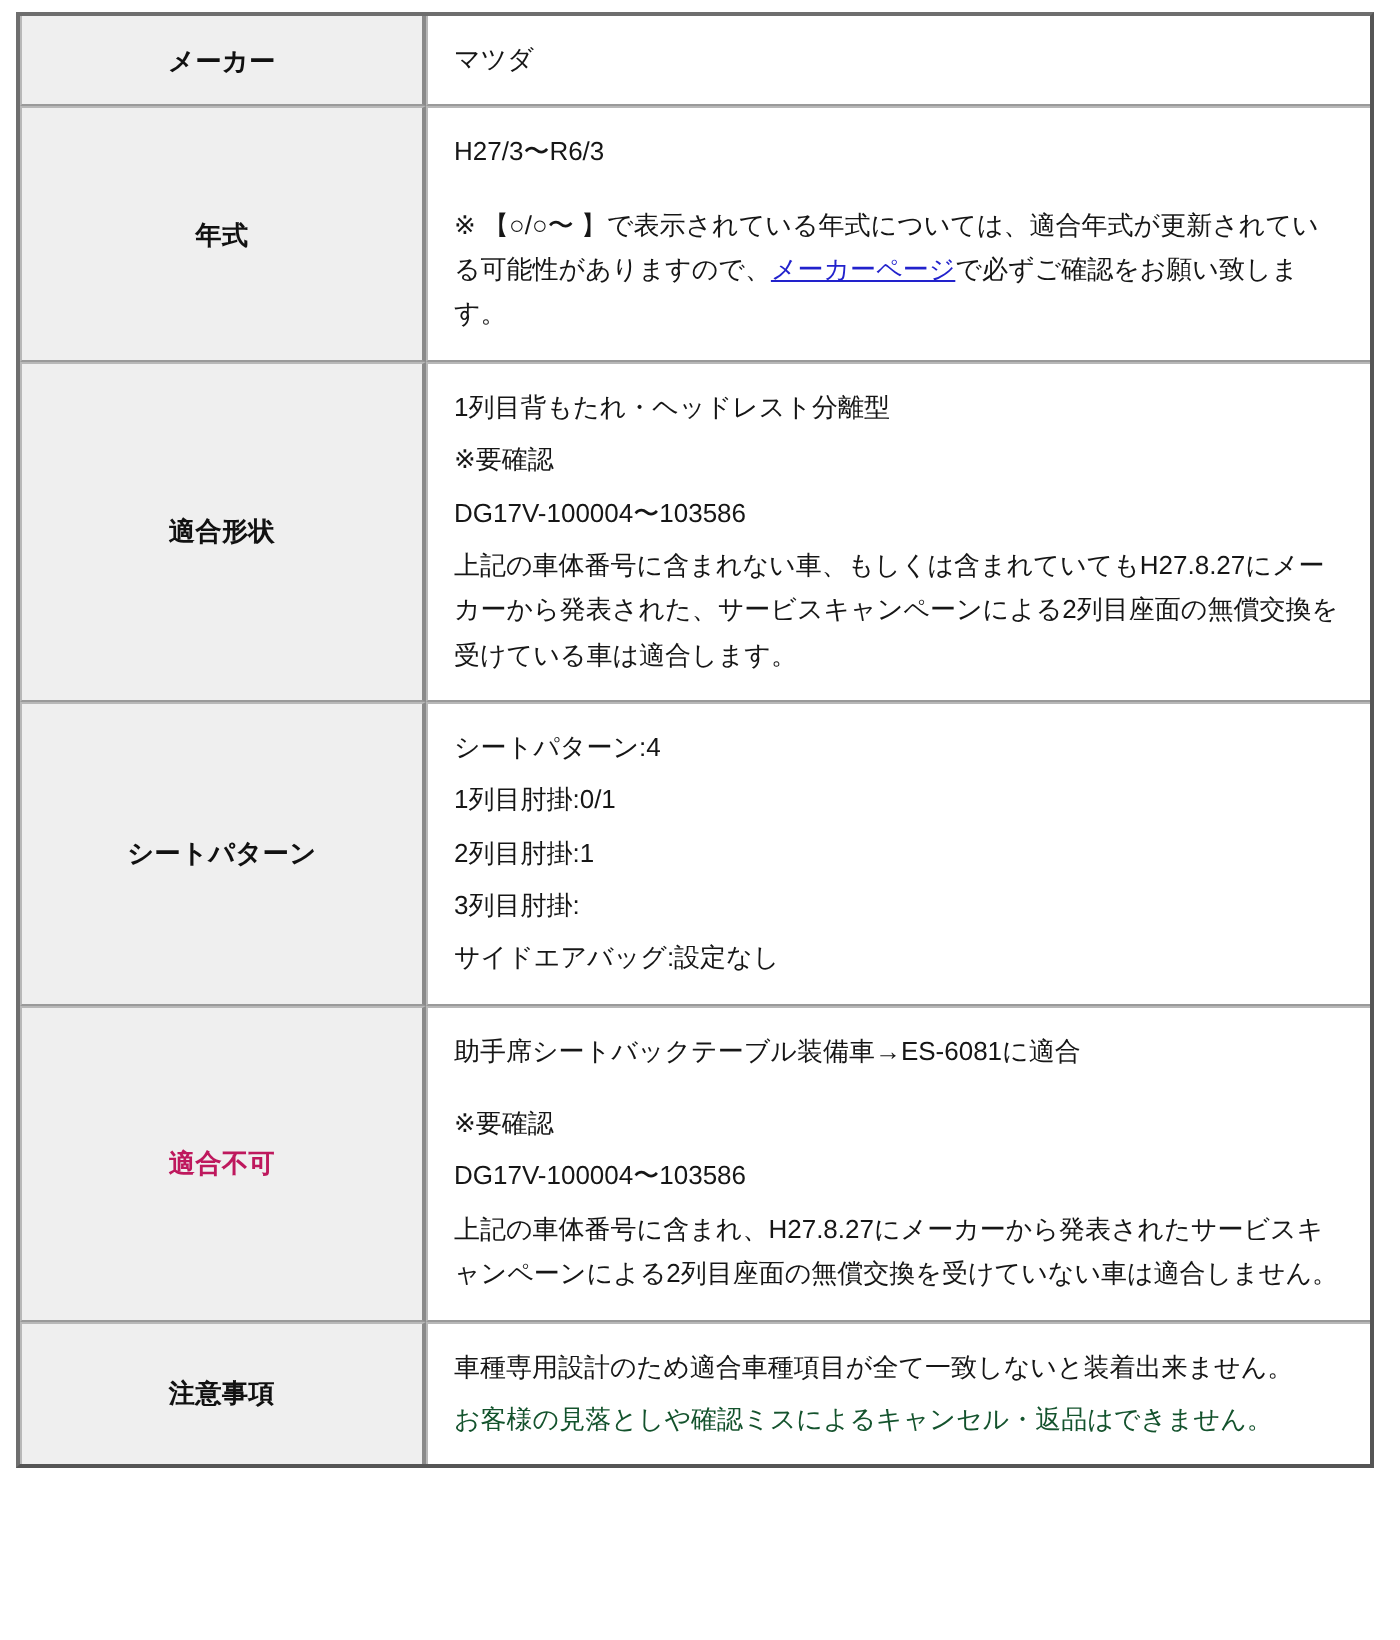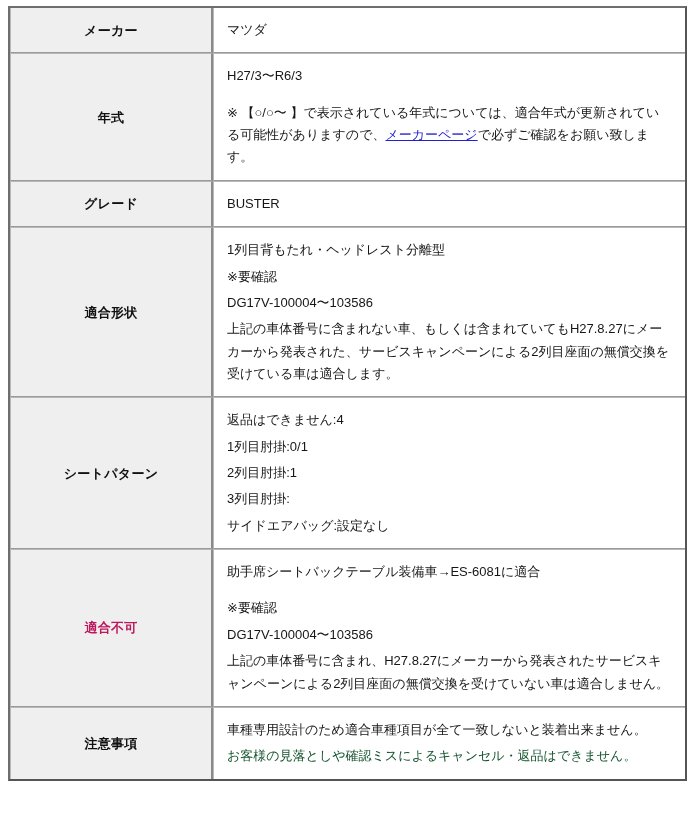--- a/index.html
+++ b/index.html
@@ -120,43 +120,35 @@
           <td class="label"><span>年式</span></td>
           <td class="value">
             <div class="wrapblock">
               <p>H27/3〜R6/3</p>
               <p style="height: 6px; line-height: 6px;">&nbsp;</p>
               <p><span>※ 【○/○〜 】で表示されている年式については、適合年式が更新されている可能性がありますので、</span><a class="maker-link" href="#" style="color: rgb(34, 34, 204);">メーカーページ</a><span>で必ずご確認をお願い致します。</span></p>
             </div>
           </td>
         </tr>
         <tr>
-          <td class="label"><span>グレード</span></td>
-          <td class="value">
-            <div class="wrapblock">
-              <p>BUSTER</p>
-            </div>
-          </td>
-        </tr>
-        <tr>
           <td class="label"><span>適合形状</span></td>
           <td class="value">
             <div class="wrapblock">
               <p>1列目背もたれ・ヘッドレスト分離型</p>
               <p>※要確認</p>
               <p>DG17V-100004〜103586</p>
               <p>上記の車体番号に含まれない車、もしくは含まれていてもH27.8.27にメーカーから発表された、サービスキャンペーンによる2列目座面の無償交換を受けている車は適合します。</p>
             </div>
           </td>
         </tr>
         <tr>
           <td class="label"><span>シートパターン</span></td>
           <td class="value">
             <div class="wrapblock">
-              <p>返品はできません:4</p>
+              <p>シートパターン:4</p>
               <p>1列目肘掛:0/1</p>
               <p>2列目肘掛:1</p>
               <p>3列目肘掛:</p>
               <p>サイドエアバッグ:設定なし</p>
             </div>
           </td>
         </tr>
         <tr>
           <td class="label"><span class="txt-red" style="color: #be185d;">適合不可</span></td>
           <td class="value">

